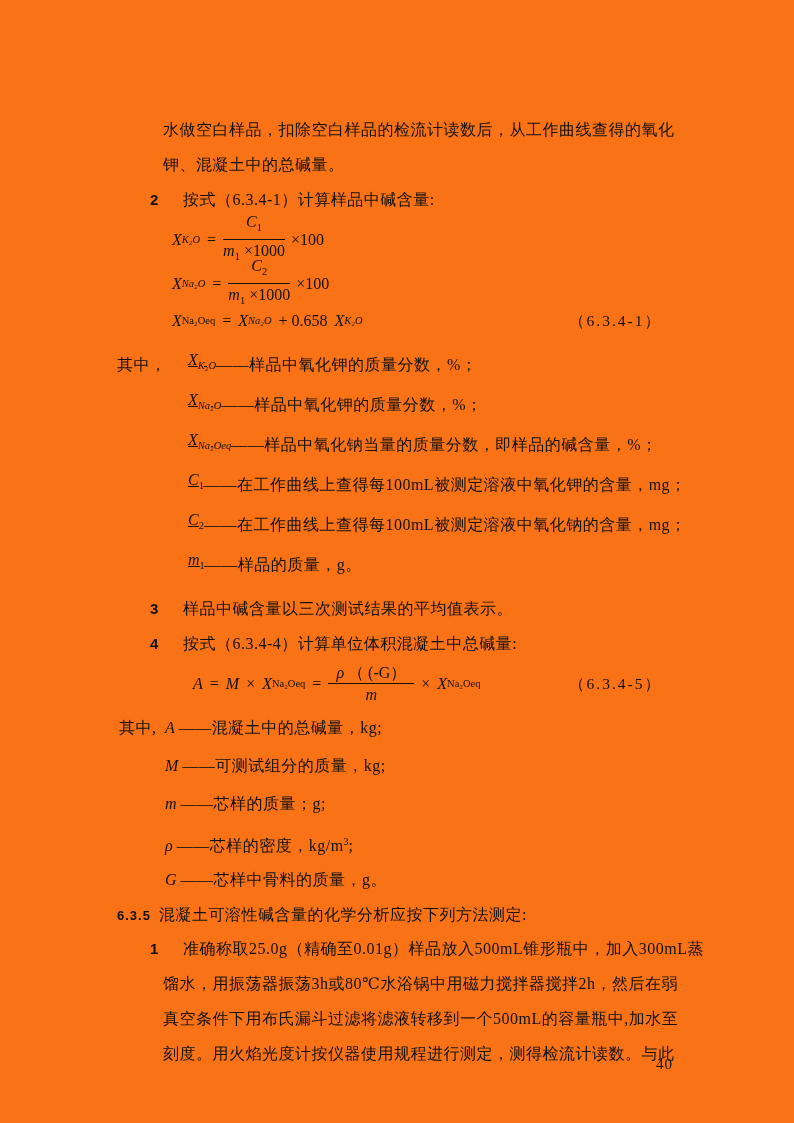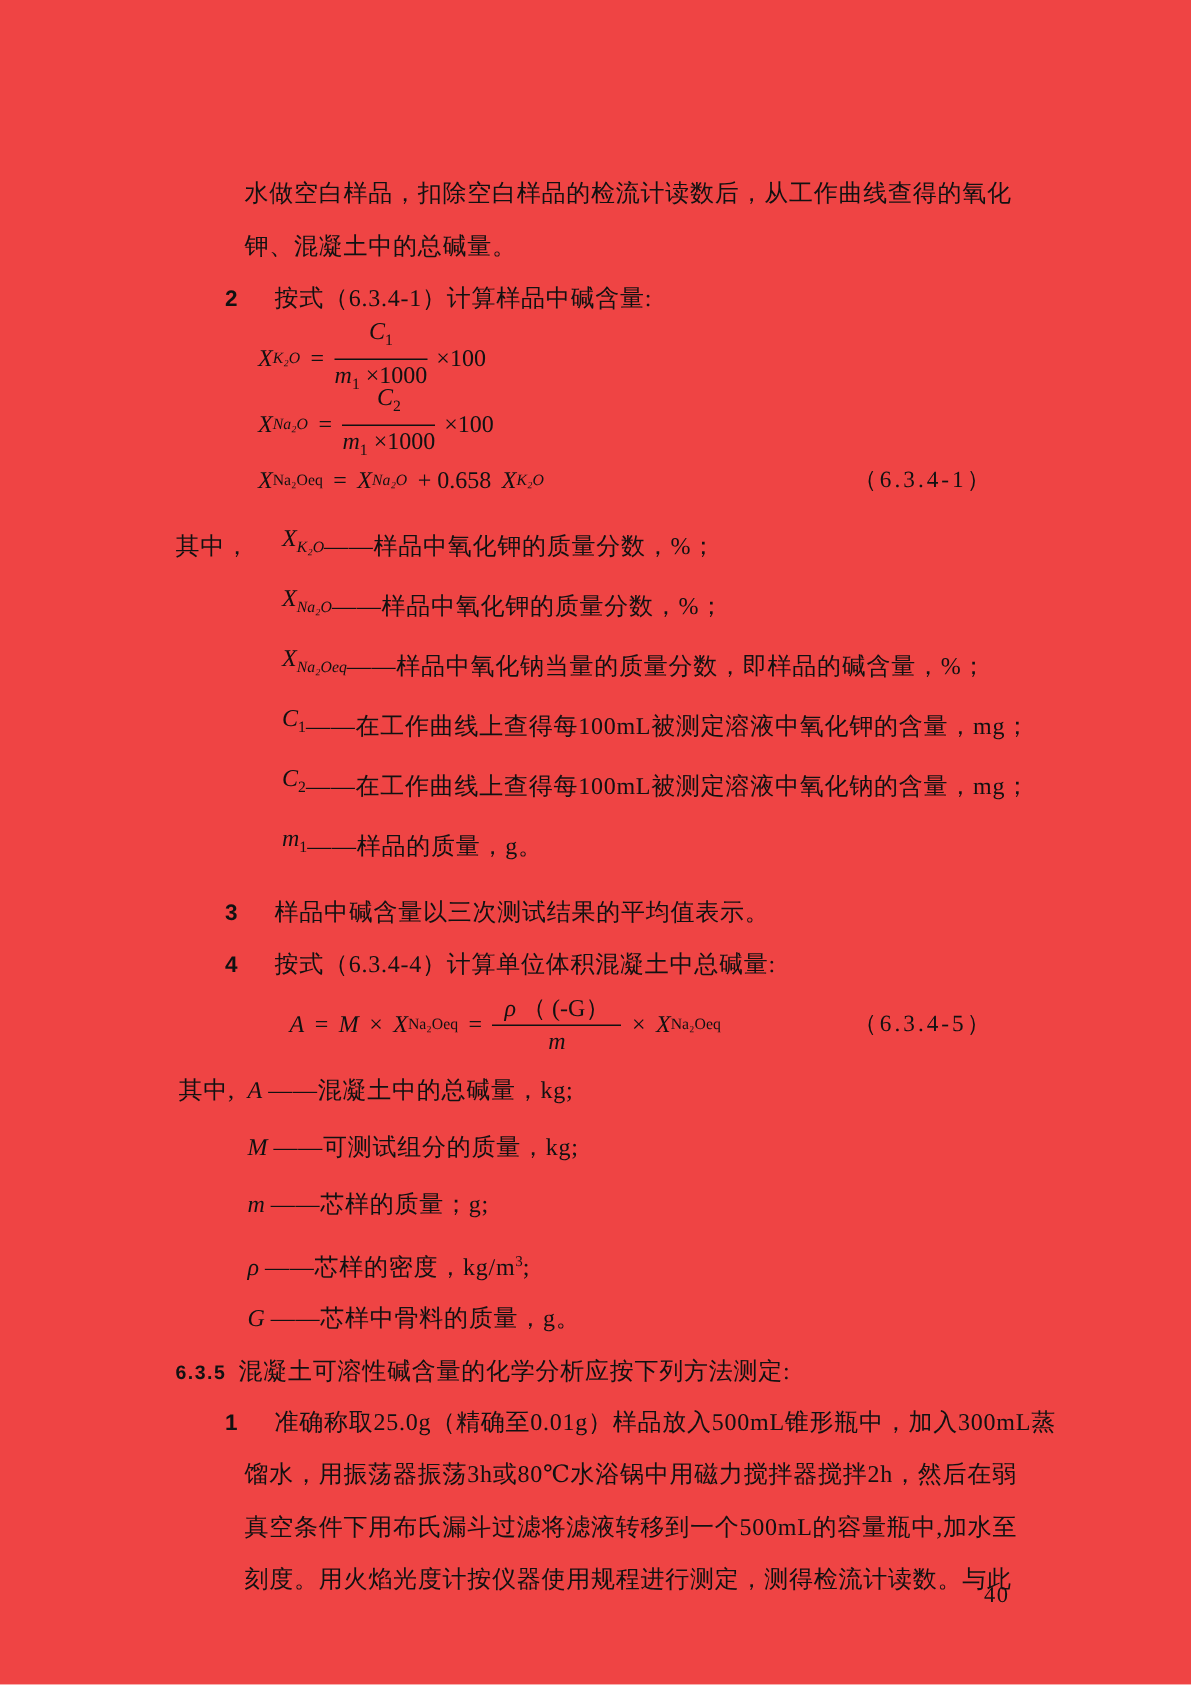--- a/index.html
+++ b/index.html
@@ -1,19 +1,19 @@
 <!DOCTYPE html>
 <html><head>
 <meta charset="utf-8">
 <style>
   html,body { margin:0; padding:0; background:#ffffff; }
   .page {
     position:relative;
     width:794px; height:1123px;
-    background:#ef4444;
+    background:#f97316;
     overflow:hidden;
     font-family:"Liberation Serif","DejaVu Serif",serif;
     color:#111;
   }
   .doc {
     position:absolute;
     left:117px; top:112px;
     width:566px;
     font-size:16px;
     letter-spacing:0.5px;
@@ -51,21 +51,21 @@
   .tail { padding-left:6px; }
   .eqlabel {
     position:absolute; right:21px; top:50%;
     transform:translateY(-50%);
     letter-spacing:2px; font-size:15.5px;
   }
 
   
   .def { position:relative; height:40px; line-height:40px; padding-left:71px; white-space:nowrap; }
   .def .prefix { position:absolute; left:0; top:0; }
-  .def .term { letter-spacing:0; position:relative; top:-5px; }
+  .def .term { letter-spacing:0; position:relative; top:-5px;text-decoration:underline; }
   .def2 { position:relative; height:38px; line-height:38px; padding-left:48px; white-space:nowrap; }
   .def2 .prefix { position:absolute; left:2px; top:0; }
   .def2 .term { letter-spacing:0; padding-right:4px; }
 
   .sect { height:32px; line-height:32px; white-space:nowrap; }
   .sect .num {
     font-weight:bold; letter-spacing:1px;
     font-family:"Liberation Sans","DejaVu Sans",sans-serif;
     font-size:13px; padding-right:8px;
   }

